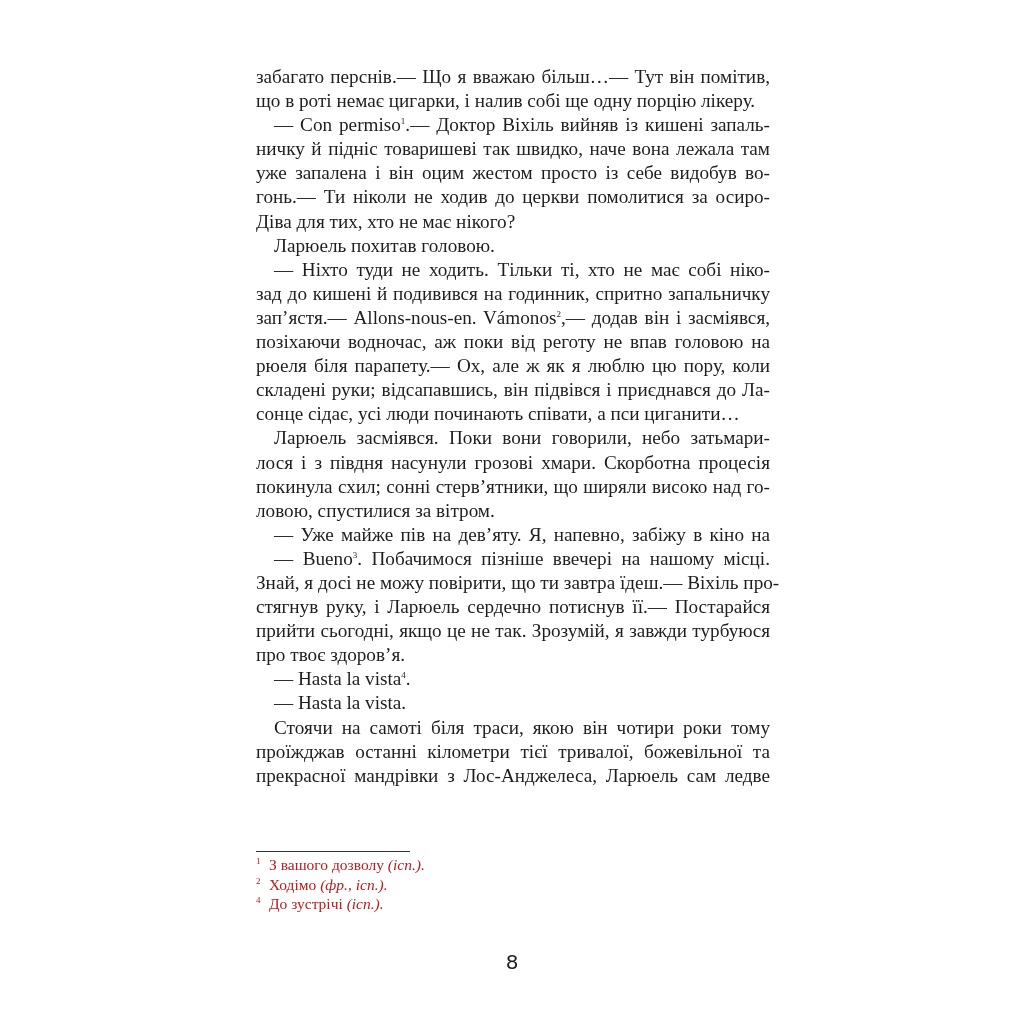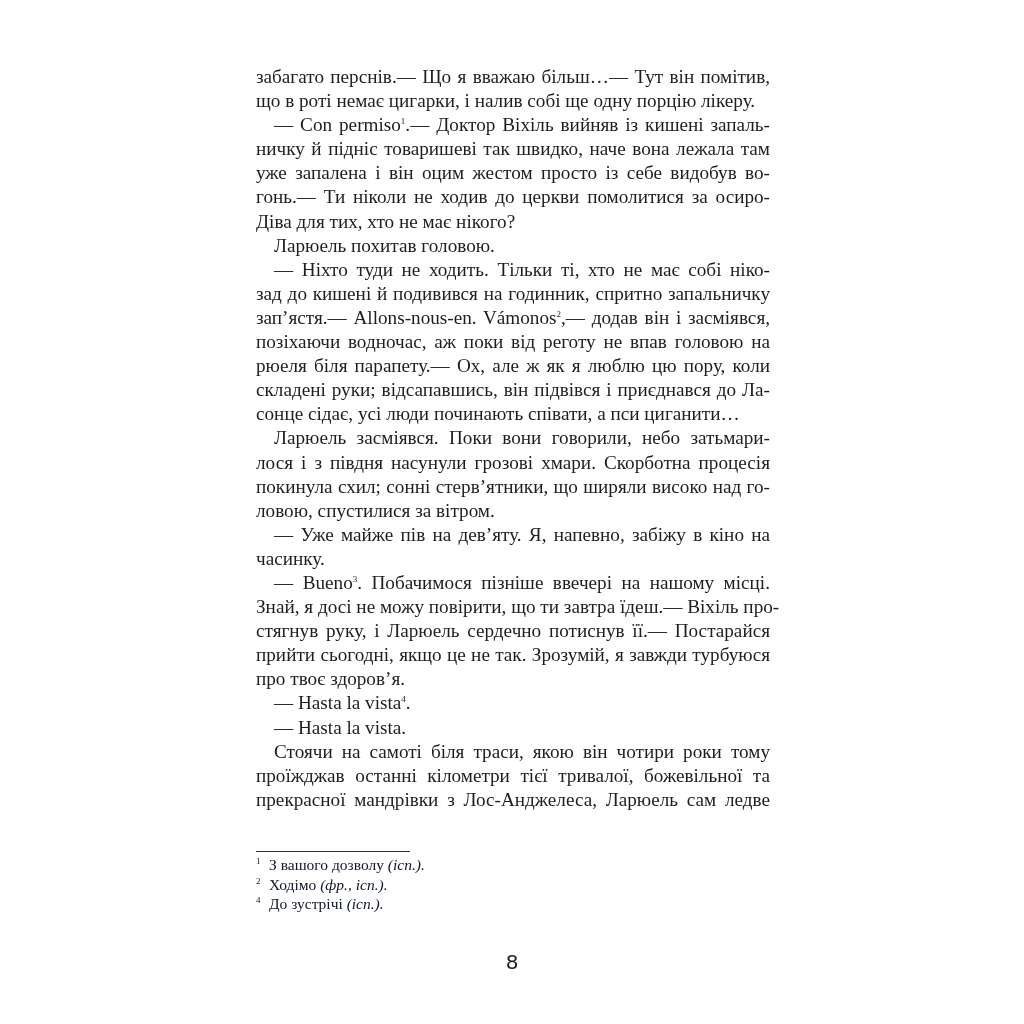--- a/index.html
+++ b/index.html
@@ -16,21 +16,21 @@
   }
   .line.last { text-align-last: left; }
   .line.indent { padding-left: 18px; }
   sup { font-size: 9px; line-height: 0; vertical-align: 7px; }
   .footnote-rule {
     position: absolute; left: 256px; top: 851px; width: 154px; height: 1px; background: #333;
   }
   .footnotes {
     position: absolute; left: 256px; top: 855px; width: 514px;
     font-family: "Liberation Serif", "DejaVu Serif", serif;
-    font-size: 15.5px; color: #0f172a; line-height: 19.7px;
+    font-size: 15.5px; color: #b91c1c; line-height: 19.7px;
   }
   .fn { display: block; white-space: nowrap; }
   .fn-num { display: inline-block; width: 13px; font-size: 9px; vertical-align: 6px; line-height: 0; }
   .fn-note { font-style: italic; }
   .page-number {
     position: absolute; left: 500px; top: 950px; width: 24px; text-align: center;
     font-family: "DejaVu Sans", sans-serif; font-size: 20px; color: #1e1e1e;
   }
 </style>
 </head>
@@ -51,21 +51,20 @@
       <span class="line">зап’ястя.— Allons-nous-en. Vámonos<sup>2</sup>,— додав він і засміявся,</span>
       <span class="line">позіхаючи водночас, аж поки від реготу не впав головою на</span>
       <span class="line">рюеля біля парапету.— Ох, але ж як я люблю цю пору, коли</span>
       <span class="line">складені руки; відсапавшись, він підвівся і приєднався до Ла-</span>
       <span class="line last">сонце сідає, усі люди починають співати, а пси циганити…</span>
       <span class="line indent">Ларюель засміявся. Поки вони говорили, небо затьмари-</span>
       <span class="line">лося і з півдня насунули грозові хмари. Скорботна процесія</span>
       <span class="line">покинула схил; сонні стерв’ятники, що ширяли високо над го-</span>
       <span class="line last">ловою, спустилися за вітром.</span>
       <span class="line indent">— Уже майже пів на дев’яту. Я, напевно, забіжу в кіно на</span>
-      <span class="line last">часинку.</span>
       <span class="line indent">— Bueno<sup>3</sup>. Побачимося пізніше ввечері на нашому місці.</span>
       <span class="line">Знай, я досі не можу повірити, що ти завтра їдеш.— Віхіль про-</span>
       <span class="line">стягнув руку, і Ларюель сердечно потиснув її.— Постарайся</span>
       <span class="line">прийти сьогодні, якщо це не так. Зрозумій, я завжди турбуюся</span>
       <span class="line last">про твоє здоров’я.</span>
       <span class="line indent last">— Hasta la vista<sup>4</sup>.</span>
       <span class="line indent last">— Hasta la vista.</span>
       <span class="line indent">Стоячи на самоті біля траси, якою він чотири роки тому</span>
       <span class="line">проїжджав останні кілометри тієї тривалої, божевільної та</span>
       <span class="line">прекрасної мандрівки з Лос-Анджелеса, Ларюель сам ледве</span>

